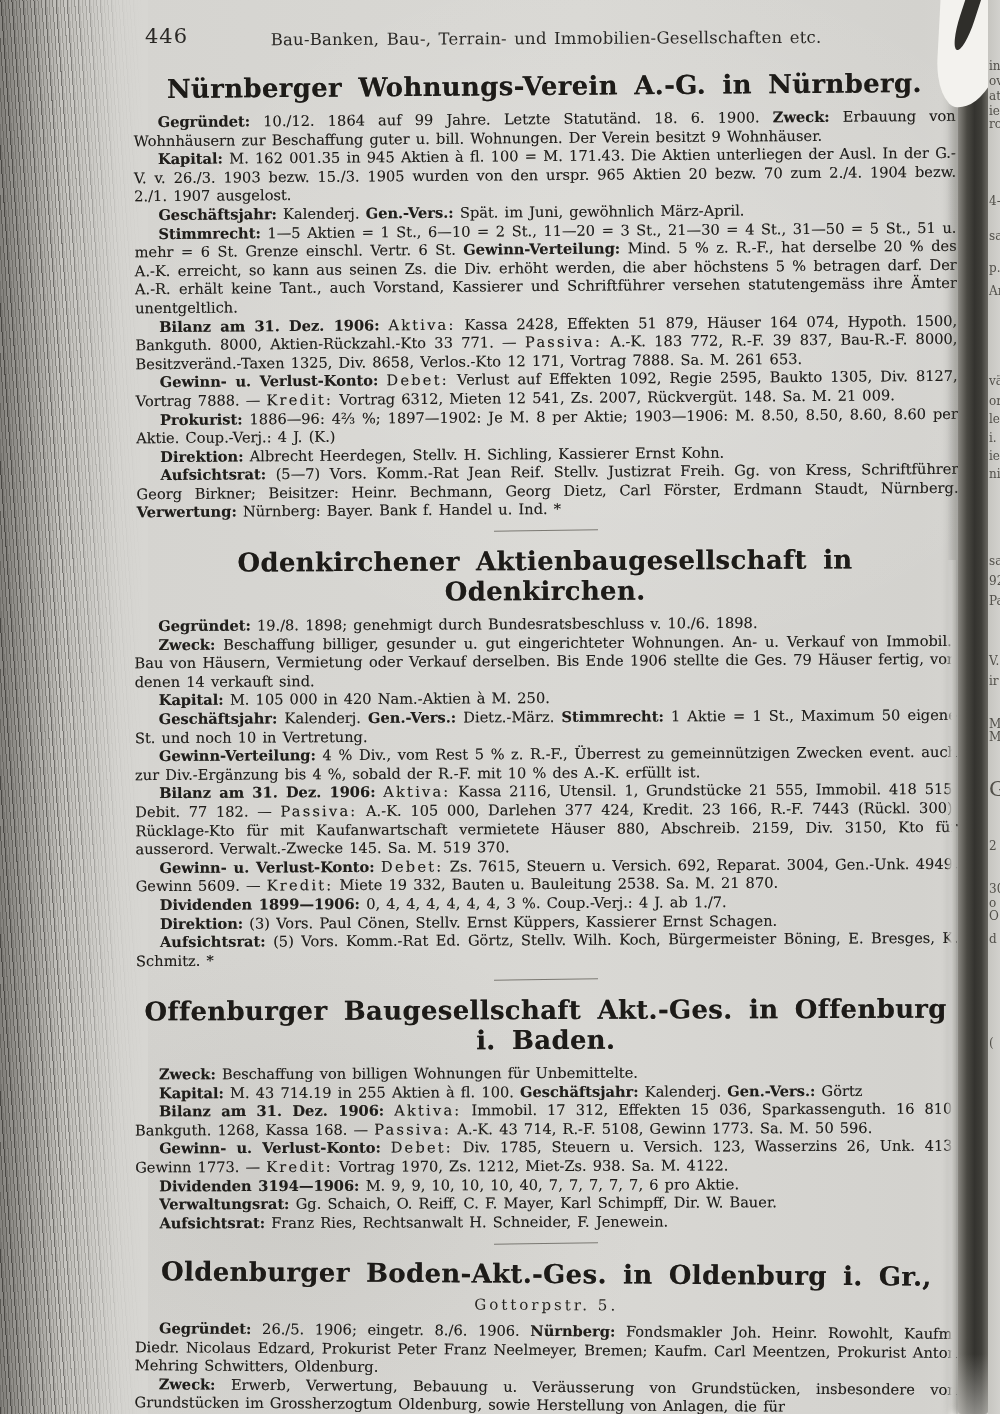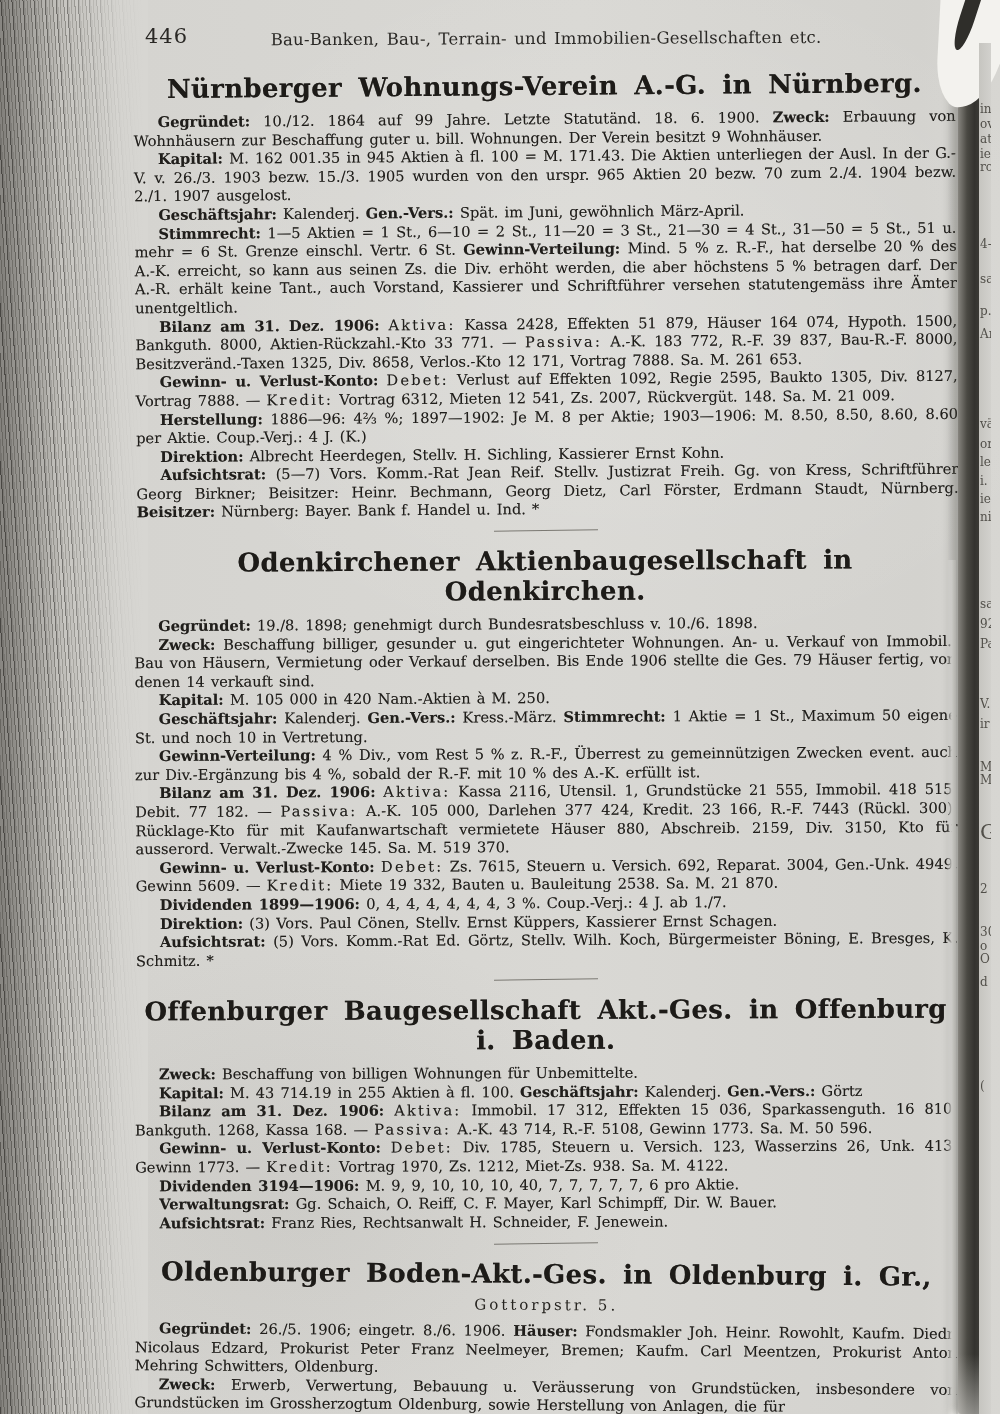--- a/index.html
+++ b/index.html
@@ -48,24 +48,23 @@
     position:absolute;top:-10px;right:-8px;width:70px;height:118px;
     background:#f3f2ee;border-radius:0 0 75% 35% / 0 0 92% 45%;
     transform:rotate(3deg);
   }
   .curl::before{
     content:"";position:absolute;left:20px;top:-4px;width:15px;height:66px;
     background:#2f2e2a;border-radius:0 0 55% 55%;transform:rotate(15deg);
   }
   
   .facing{
-    position:absolute;top:0;bottom:0;right:9px;width:12px;
+    position:absolute;top:0;bottom:0;right:0;width:12px;
     background:linear-gradient(90deg,#c6c5c0,#d2d1cd);
     overflow:hidden;
-    margin-top:43px;
   }
   .frag{
     position:absolute;left:1px;width:18px;
     font-size:12px;line-height:12px;color:#514f49;white-space:nowrap;
   }
   
   .content{position:absolute;left:135px;top:22px;width:822px;}
   .pagehead{position:relative;height:34px;}
   .pagenum{
     position:absolute;left:10px;top:2px;
@@ -116,31 +115,31 @@
     </div>
     <div id="sections">
         <section class="entry">
           <h2 class="entry-title">Nürnberger Wohnungs-Verein A.-G. in Nürnberg.</h2>
           <p class="para"><span class="lbl">Gegründet:</span><span> 10./12. 1864 auf 99 Jahre. Letzte Statutänd. 18. 6. 1900.  </span><span class="lbl">Zweck:</span><span> Erbauung von Wohnhäusern zur Beschaffung guter u. bill. Wohnungen.  Der Verein besitzt 9 Wohnhäuser.</span></p>
           <p class="para"><span class="lbl">Kapital:</span><span> M. 162 001.35 in 945 Aktien à fl. 100 = M. 171.43. Die Aktien unterliegen der Ausl. In der G.-V. v. 26./3. 1903 bezw. 15./3. 1905 wurden von den urspr. 965 Aktien 20 bezw. 70 zum 2./4. 1904 bezw. 2./1. 1907 ausgelost.</span></p>
           <p class="para"><span class="lbl">Geschäftsjahr:</span><span> Kalenderj.  </span><span class="lbl">Gen.-Vers.:</span><span> Spät. im Juni, gewöhnlich März-April.</span></p>
           <p class="para"><span class="lbl">Stimmrecht:</span><span> 1—5 Aktien = 1 St., 6—10 = 2 St., 11—20 = 3 St., 21—30 = 4 St., 31—50 = 5 St., 51 u. mehr = 6 St.  Grenze einschl. Vertr. 6 St.  </span><span class="lbl">Gewinn-Verteilung:</span><span> Mind. 5 % z. R.-F., hat derselbe 20 % des A.-K. erreicht, so kann aus seinen Zs. die Div. erhöht werden, die aber höchstens 5 % betragen darf.  Der A.-R. erhält keine Tant., auch Vorstand, Kassierer und Schriftführer versehen statutengemäss ihre Ämter unentgeltlich.</span></p>
           <p class="para"><span class="lbl">Bilanz am 31. Dez. 1906:</span><span> </span><span class="sperr">Aktiva:</span><span> Kassa 2428, Effekten 51 879, Häuser 164 074, Hypoth. 1500, Bankguth. 8000, Aktien-Rückzahl.-Kto 33 771. — </span><span class="sperr">Passiva:</span><span> A.-K. 183 772, R.-F. 39 837, Bau-R.-F. 8000, Besitzveränd.-Taxen 1325, Div. 8658, Verlos.-Kto 12 171, Vortrag 7888.  Sa. M. 261 653.</span></p>
           <p class="para"><span class="lbl">Gewinn- u. Verlust-Konto:</span><span> </span><span class="sperr">Debet:</span><span> Verlust auf Effekten 1092, Regie 2595, Baukto 1305, Div. 8127, Vortrag 7888. — </span><span class="sperr">Kredit:</span><span> Vortrag 6312, Mieten 12 541, Zs. 2007, Rückvergüt. 148. Sa. M. 21 009.</span></p>
-          <p class="para"><span class="lbl">Herstellung:</span><span> 1886—96: 4²⁄₃ %; 1897—1902: Je M. 8 per Aktie; 1903—1906: M. 8.50, 8.50, 8.60, 8.60 per Aktie.  Coup.-Verj.: 4 J. (K.)</span></p>
+          <p class="para"><span class="lbl">Prokurist:</span><span> 1886—96: 4²⁄₃ %; 1897—1902: Je M. 8 per Aktie; 1903—1906: M. 8.50, 8.50, 8.60, 8.60 per Aktie.  Coup.-Verj.: 4 J. (K.)</span></p>
           <p class="para"><span class="lbl">Direktion:</span><span> Albrecht Heerdegen, Stellv. H. Sichling, Kassierer Ernst Kohn.</span></p>
-          <p class="para"><span class="lbl">Aufsichtsrat:</span><span> (5—7) Vors. Komm.-Rat Jean Reif. Stellv. Justizrat Freih. Gg. von Kress, Schriftführer Georg Birkner; Beisitzer: Heinr. Bechmann, Georg Dietz, Carl Förster, Erdmann Staudt, Nürnberg.      </span><span class="lbl">Beisitzer:</span><span> Nürnberg: Bayer. Bank f. Handel u. Ind.  *</span></p>
+          <p class="para"><span class="lbl">Aufsichtsrat:</span><span> (5—7) Vors. Komm.-Rat Jean Reif. Stellv. Justizrat Freih. Gg. von Kress, Schriftführer Georg Birkner; Beisitzer: Heinr. Bechmann, Georg Dietz, Carl Förster, Erdmann Staudt, Nürnberg.      </span><span class="lbl">Verwertung:</span><span> Nürnberg: Bayer. Bank f. Handel u. Ind.  *</span></p>
         </section>
         <div class="divider"></div>
         <section class="entry">
           <h2 class="entry-title">Odenkirchener Aktienbaugesellschaft in Odenkirchen.</h2>
           <p class="para"><span class="lbl">Gegründet:</span><span> 19./8. 1898; genehmigt durch Bundesratsbeschluss v. 10./6. 1898.</span></p>
           <p class="para"><span class="lbl">Zweck:</span><span> Beschaffung billiger, gesunder u. gut eingerichteter Wohnungen.  An- u. Verkauf von Immobil., Bau von Häusern, Vermietung oder Verkauf derselben.  Bis Ende 1906 stellte die Ges. 79 Häuser fertig, von denen 14 verkauft sind.</span></p>
           <p class="para"><span class="lbl">Kapital:</span><span> M. 105 000 in 420 Nam.-Aktien à M. 250.</span></p>
-          <p class="para"><span class="lbl">Geschäftsjahr:</span><span> Kalenderj.  </span><span class="lbl">Gen.-Vers.:</span><span> Kress.-März.  </span><span class="lbl">Stimmrecht:</span><span> 1 Aktie = 1 St., Maximum 50 eigene St. und noch 10 in Vertretung.</span></p>
+          <p class="para"><span class="lbl">Geschäftsjahr:</span><span> Kalenderj.  </span><span class="lbl">Gen.-Vers.:</span><span> Dietz.-März.  </span><span class="lbl">Stimmrecht:</span><span> 1 Aktie = 1 St., Maximum 50 eigene St. und noch 10 in Vertretung.</span></p>
           <p class="para"><span class="lbl">Gewinn-Verteilung:</span><span> 4 % Div., vom Rest 5 % z. R.-F., Überrest zu gemeinnützigen Zwecken event. auch zur Div.-Ergänzung bis 4 %, sobald der R.-F. mit 10 % des A.-K. erfüllt ist.</span></p>
           <p class="para"><span class="lbl">Bilanz am 31. Dez. 1906:</span><span> </span><span class="sperr">Aktiva:</span><span> Kassa 2116, Utensil. 1, Grundstücke 21 555, Immobil. 418 515, Debit. 77 182. — </span><span class="sperr">Passiva:</span><span> A.-K. 105 000, Darlehen 377 424, Kredit. 23 166, R.-F. 7443 (Rückl. 300), Rücklage-Kto für mit Kaufanwartschaft vermietete Häuser 880, Abschreib. 2159, Div. 3150, Kto für ausserord. Verwalt.-Zwecke 145.  Sa. M. 519 370.</span></p>
           <p class="para"><span class="lbl">Gewinn- u. Verlust-Konto:</span><span> </span><span class="sperr">Debet:</span><span> Zs. 7615, Steuern u. Versich. 692, Reparat. 3004, Gen.-Unk. 4949, Gewinn 5609. — </span><span class="sperr">Kredit:</span><span> Miete 19 332, Bauten u. Bauleitung 2538.  Sa. M. 21 870.</span></p>
           <p class="para"><span class="lbl">Dividenden 1899—1906:</span><span> 0, 4, 4, 4, 4, 4, 4, 3 %.  Coup.-Verj.: 4 J. ab 1./7.</span></p>
           <p class="para"><span class="lbl">Direktion:</span><span> (3) Vors. Paul Cönen, Stellv. Ernst Küppers, Kassierer Ernst Schagen.</span></p>
           <p class="para"><span class="lbl">Aufsichtsrat:</span><span> (5) Vors. Komm.-Rat Ed. Görtz, Stellv. Wilh. Koch, Bürgermeister Böning, E. Bresges, K. Schmitz.   *</span></p>
         </section>
         <div class="divider"></div>
         <section class="entry">
           <h2 class="entry-title">Offenburger Baugesellschaft Akt.-Ges. in Offenburg i. Baden.</h2>
@@ -149,21 +148,21 @@
           <p class="para"><span class="lbl">Bilanz am 31. Dez. 1906:</span><span> </span><span class="sperr">Aktiva:</span><span> Immobil. 17 312, Effekten 15 036, Sparkassenguth. 16 810, Bankguth. 1268, Kassa 168. — </span><span class="sperr">Passiva:</span><span> A.-K. 43 714, R.-F. 5108, Gewinn 1773.  Sa. M. 50 596.</span></p>
           <p class="para"><span class="lbl">Gewinn- u. Verlust-Konto:</span><span> </span><span class="sperr">Debet:</span><span> Div. 1785, Steuern u. Versich. 123, Wasserzins 26, Unk. 413, Gewinn 1773. — </span><span class="sperr">Kredit:</span><span> Vortrag 1970, Zs. 1212, Miet-Zs. 938.  Sa. M. 4122.</span></p>
           <p class="para"><span class="lbl">Dividenden 3194—1906:</span><span> M. 9, 9, 10, 10, 10, 40, 7, 7, 7, 7, 7, 6 pro Aktie.</span></p>
           <p class="para"><span class="lbl">Verwaltungsrat:</span><span> Gg. Schaich, O. Reiff, C. F. Mayer, Karl Schimpff, Dir. W. Bauer.</span></p>
           <p class="para"><span class="lbl">Aufsichtsrat:</span><span> Franz Ries, Rechtsanwalt H. Schneider, F. Jenewein.</span></p>
         </section>
         <div class="divider"></div>
         <section class="entry">
           <h2 class="entry-title">Oldenburger Boden-Akt.-Ges. in Oldenburg i. Gr.,</h2>
           <div class="entry-sub">Gottorpstr. 5.</div>
-          <p class="para"><span class="lbl">Gegründet:</span><span> 26./5. 1906; eingetr. 8./6. 1906.  </span><span class="lbl">Häuser:</span><span> Fondsmakler Joh. Heinr. Rowohlt, Kaufm. Diedr. Nicolaus Edzard, Prokurist Peter Franz Neelmeyer, Bremen; Kaufm. Carl Meentzen, Prokurist Anton Mehring Schwitters, Oldenburg.</span></p>
+          <p class="para"><span class="lbl">Gegründet:</span><span> 26./5. 1906; eingetr. 8./6. 1906.  </span><span class="lbl">Nürnberg:</span><span> Fondsmakler Joh. Heinr. Rowohlt, Kaufm. Diedr. Nicolaus Edzard, Prokurist Peter Franz Neelmeyer, Bremen; Kaufm. Carl Meentzen, Prokurist Anton Mehring Schwitters, Oldenburg.</span></p>
           <p class="para"><span class="lbl">Zweck:</span><span> Erwerb, Verwertung, Bebauung u. Veräusserung von Grundstücken, insbesondere von Grundstücken im Grossherzogtum Oldenburg, sowie Herstellung von Anlagen, die für</span></p>
         </section>
       </div>
   </div>
 
   <div class="edge-light"></div>
   <div class="gutter"></div>
   <div class="curl"></div>
   <div class="facing" id="facing">
       <span class="frag" style="top: 60px;">in</span>

